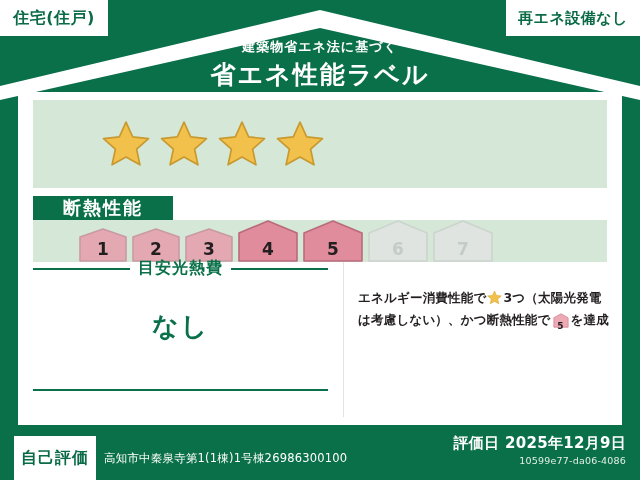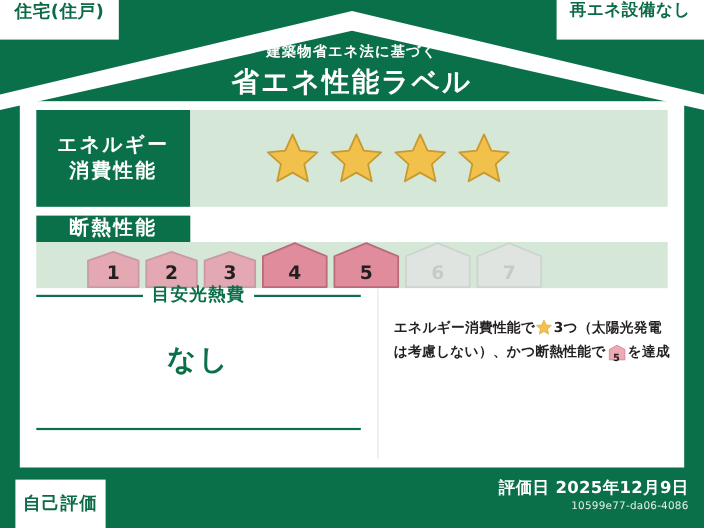--- a/index.html
+++ b/index.html
@@ -6,21 +6,21 @@
   body{
     width:640px;height:480px;overflow:hidden;
     background:#0a7049;
     font-family:"DejaVu Sans","Liberation Sans",sans-serif;
     position:relative;
   }
   
   .corner-badge{
     position:absolute;top:0;background:#ffffff;
     color:#0a6b46;font-weight:bold;
-    display:flex;justify-content:center;
+    display:flex;align-items:center;justify-content:center;
     letter-spacing:.5px;
   }
   #badge-left{left:0;width:108px;height:36px;font-size:16px;}
   #badge-right{right:0;width:134px;height:36px;font-size:15px;}
 
   
   .roof-svg{position:absolute;left:0;top:0;width:640px;height:480px;}
 
   
   #header-titles{
@@ -126,24 +126,20 @@
 </div>
 
 <div id="header-titles">
   <div id="header-sub">建築物省エネ法に基づく</div>
   <div id="header-main">省エネ性能ラベル</div>
 </div>
 
 <div id="content-panel">
 
   <div class="perf-row" id="row-energy">
-    <div class="row-label">
-      <div>エネルギー</div>
-      <div>消費性能</div>
-    </div>
     <div class="row-value">
       <div id="star-strip">
           <svg viewBox="0 0 24 24" class="star">
             <polygon points="12,1.5 15.2,8.6 22.8,9.4 17.1,14.5 18.7,22 12,18.2 5.3,22 6.9,14.5 1.2,9.4 8.8,8.6" fill="#f2c14b" stroke="#c8992f" stroke-width="0.8" stroke-linejoin="round"></polygon>
           </svg>
           <svg viewBox="0 0 24 24" class="star">
             <polygon points="12,1.5 15.2,8.6 22.8,9.4 17.1,14.5 18.7,22 12,18.2 5.3,22 6.9,14.5 1.2,9.4 8.8,8.6" fill="#f2c14b" stroke="#c8992f" stroke-width="0.8" stroke-linejoin="round"></polygon>
           </svg>
           <svg viewBox="0 0 24 24" class="star">
             <polygon points="12,1.5 15.2,8.6 22.8,9.4 17.1,14.5 18.7,22 12,18.2 5.3,22 6.9,14.5 1.2,9.4 8.8,8.6" fill="#f2c14b" stroke="#c8992f" stroke-width="0.8" stroke-linejoin="round"></polygon>
@@ -227,18 +223,19 @@
             <polygon points="10,1 19,6 19,18 1,18 1,6" fill="#eeaab4" stroke="#cf8793" stroke-width="1"></polygon>
           </svg><span>5</span></span><span>を達成</span>
     </div>
   </div>
 
 </div>
 
 <div id="footer">
   <div id="footer-left">
     <div id="self-eval-badge">自己評価</div>
+    <div id="address">高知市中秦泉寺第1(1棟)1号棟26986300100</div>
   </div>
   <div id="footer-right">
     <div id="eval-date">評価日 2025年12月9日</div>
     <div id="eval-id">10599e77-da06-4086</div>
   </div>
 </div>
 
 </body></html>

